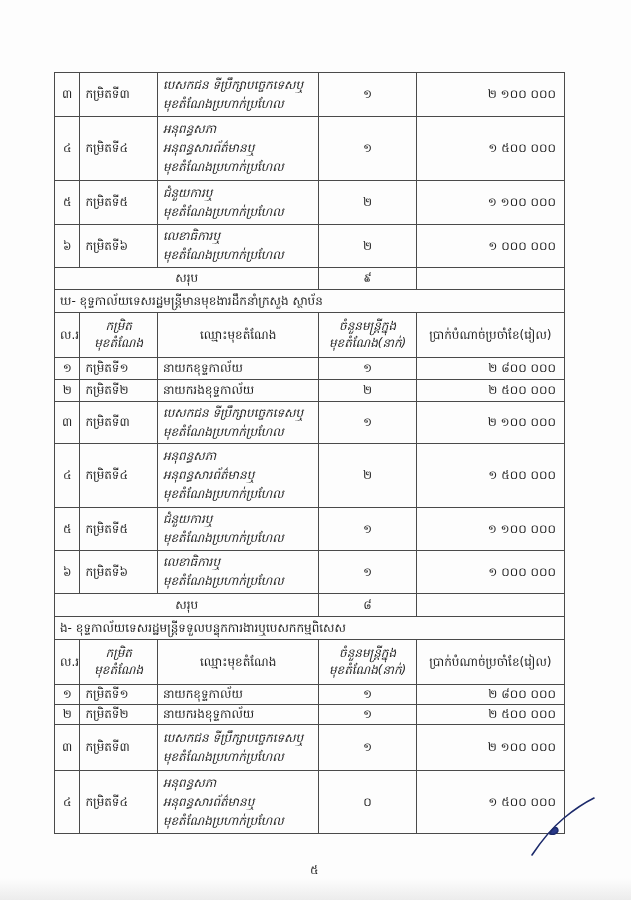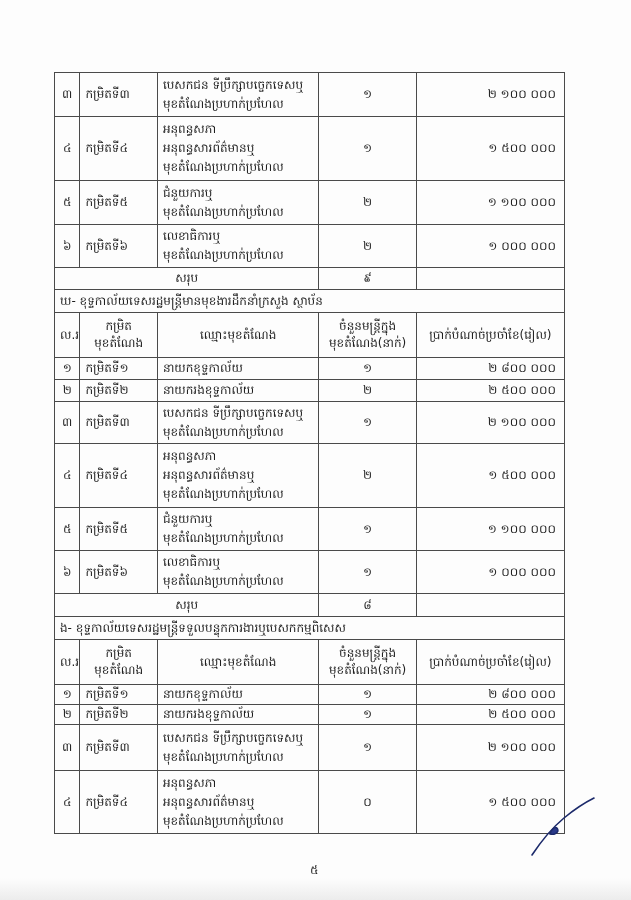--- a/index.html
+++ b/index.html
@@ -20,21 +20,21 @@
     line-height: 19px; overflow: hidden; white-space: nowrap;
   }
   .c-no { width: 23px; }
   .c-grade { width: 70px; }
   .c-pos { width: 146px; }
   .c-count { width: 88px; text-align: center; }
   .c-salary { width: 134px; text-align: right; padding-right: 8px !important; }
   .center { text-align: center; }
   .title-cell { text-align: left; padding-left: 4px; }
   .hdr td { text-align: center; line-height: 17px; }
-  .line { display: block; }
+  .line { display: block; font-style: italic; }
   .page-num {
     position: absolute; left: 310px; top: 862px; font-size: 12px;
   }
   .signature { position: absolute; left: 520px; top: 790px; }
 </style>
 </head>
 <body>
 
 <div class="page">
   <table class="tbl">

